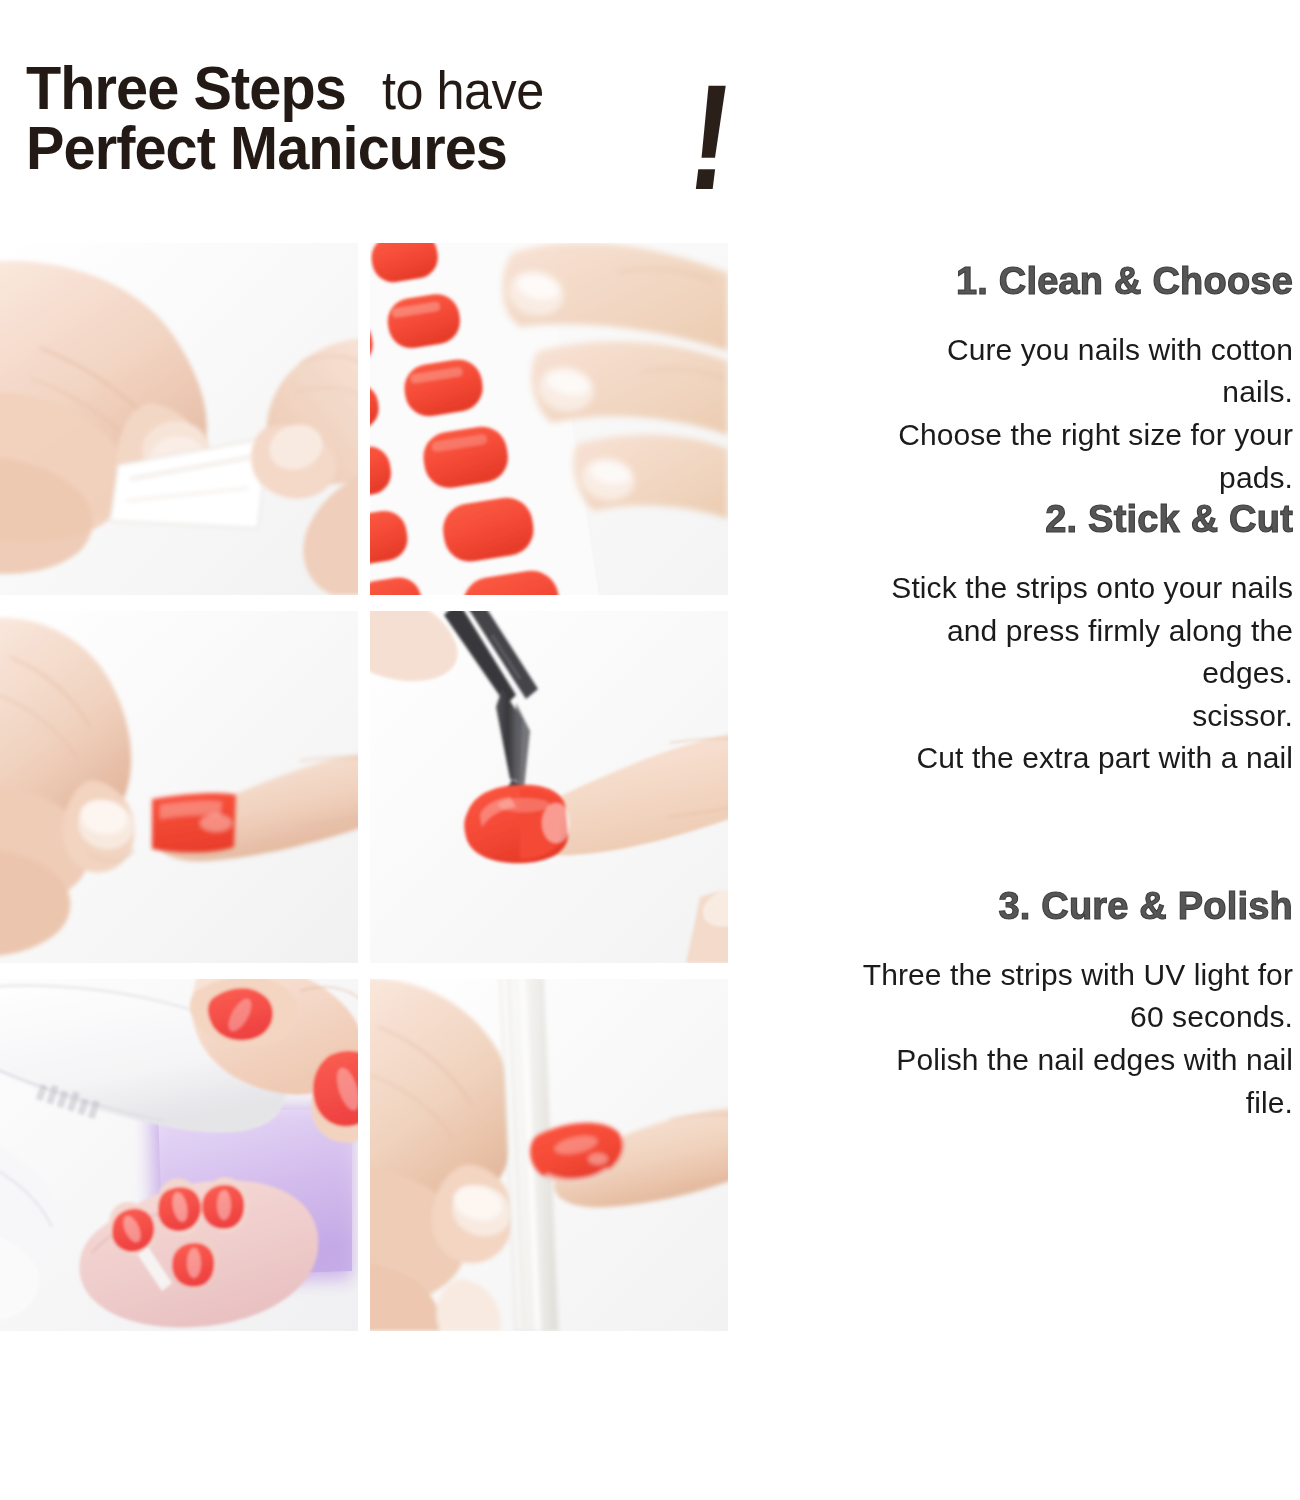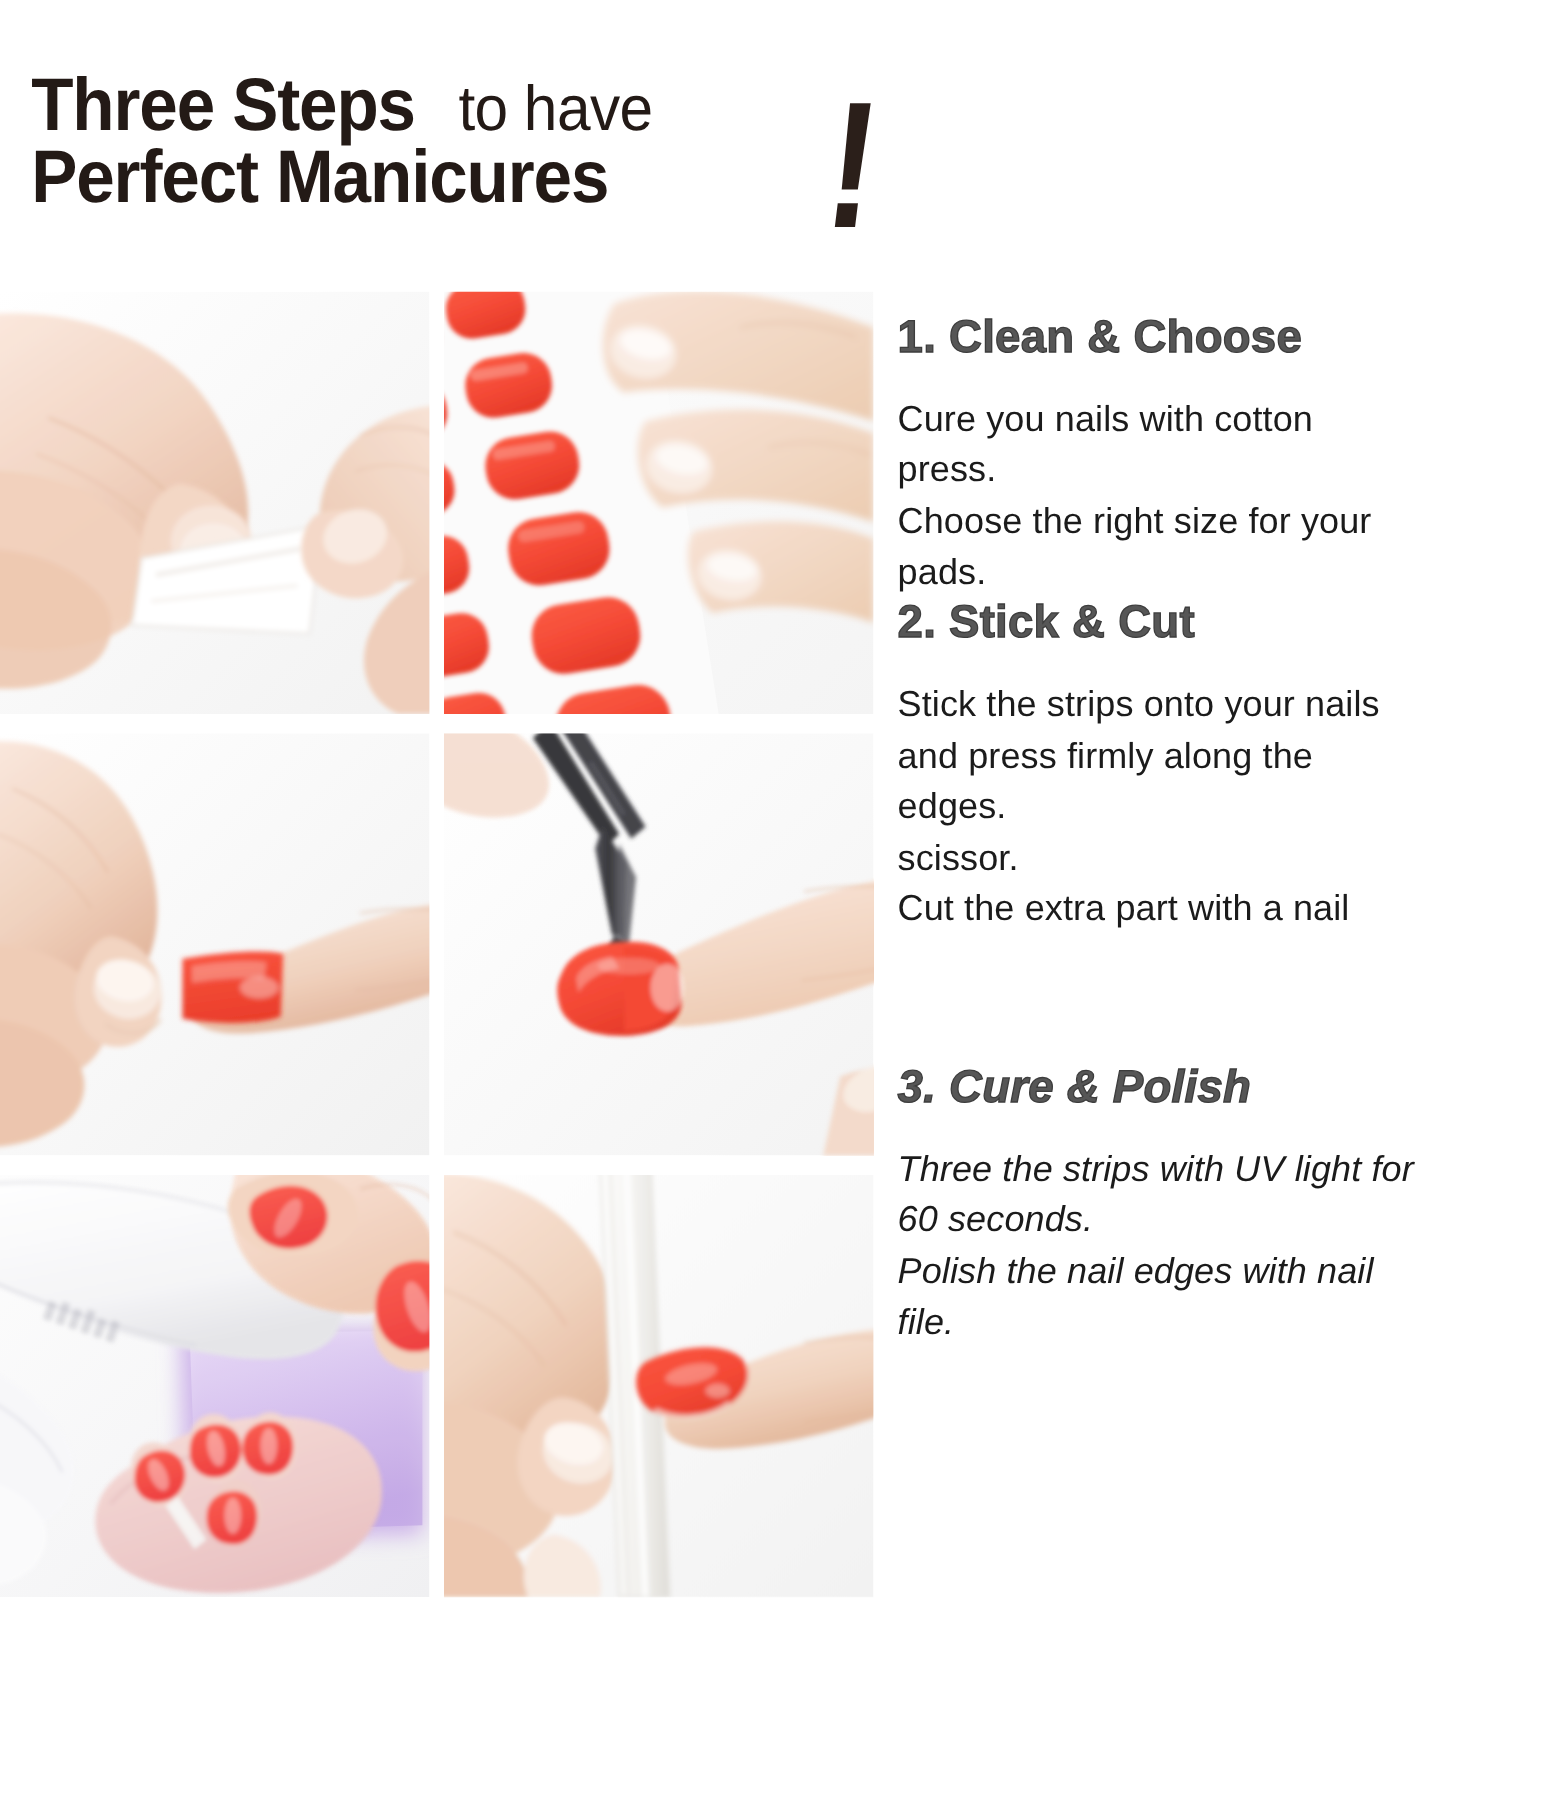--- a/index.html
+++ b/index.html
@@ -82,24 +82,24 @@
   }
   .photo svg { display: block; width: 100%; height: 100%; }
 
   
   .steps {
     position: absolute;
     left: 748px;
     top: 243px;
     width: 545px;
   }
-  .step { position: relative; }
+  .step { position: relative; text-align: right; }
   .step-1 { margin-top: 18px; }
   .step-2 { }
-  .step-3 { margin-top: 106px; font-style: italic; }
+  .step-3 { margin-top: 106px; }
 
   .step-heading {
     font-size: 38px;
     font-weight: 700;
     color: #565656;
     letter-spacing: 0.2px;
     margin: 0 0 26px 0;
     line-height: 1.1;
     -webkit-text-stroke: 1.1px #3d3d3d;
     white-space: nowrap;
@@ -547,21 +547,21 @@
     </div>
   </div>
 </div>
 
 <div class="steps">
 
   <div class="step step-1">
     <div class="step-heading">1. Clean &amp; Choose</div>
     <div class="step-body">
       <span>Cure you nails with cotton</span>
-      <span>press.</span>
+      <span>nails.</span>
       <span>Choose the right size for your</span>
       <span>pads.</span>
     </div>
   </div>
 
   <div class="step step-2">
     <div class="step-heading">2. Stick &amp; Cut</div>
     <div class="step-body">
       <span>Stick the strips onto your nails</span>
       <span>and press firmly along the</span>

